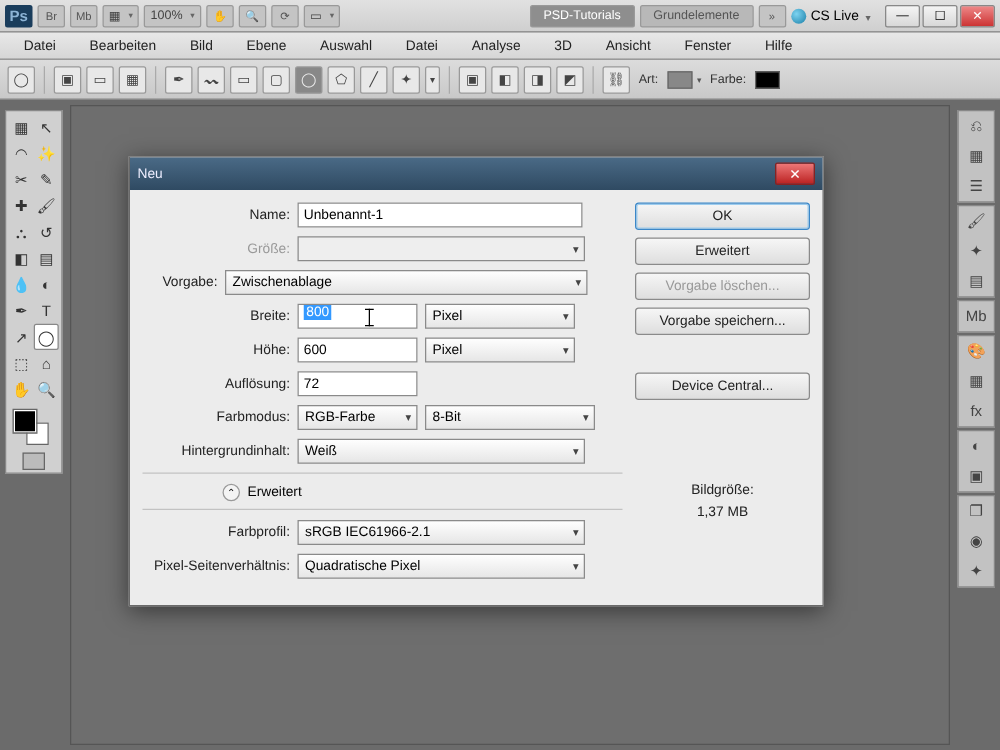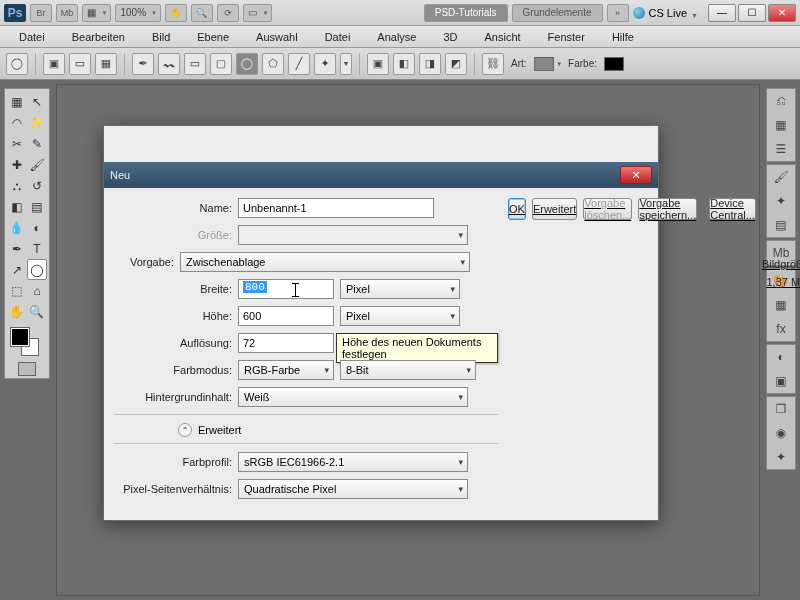--- a/index.html
+++ b/index.html
@@ -46,36 +46,36 @@
 
 .right-strip { position: absolute; right: 4px; top: 88px; width: 30px; display:flex; flex-direction:column; gap:2px;}
 .right-grp { background:#c2c2c2; border:1px solid #888; padding:3px 0; display:flex; flex-direction:column; align-items:center; gap:6px;}
 .r-ico { width:18px; height:18px; display:flex; align-items:center; justify-content:center; font-size:12px; color:#444;}
 
 
 .canvas-area { position:absolute; left:56px; right:40px; top:84px; bottom:4px; background:#6e6e6e; border:1px solid #555;}
 
 
 .dialog { position:absolute; left:103px; top:125px; width:556px; background:#ececec; border:1px solid #6a6a6a; box-shadow:0 4px 18px rgba(0,0,0,.5);}
-.dlg-title { height:26px; background:linear-gradient(#4a6a86,#2f4a62); display:flex; align-items:center; padding:0 6px; color:#eef; font-size:11px;margin-top:36px;}
+.dlg-title { height:26px; background:linear-gradient(#4a6a86,#2f4a62); display:flex; align-items:center; padding:0 6px; color:#eef; font-size:11px;}
 .dlg-close { margin-left:auto; width:32px; height:18px; background:linear-gradient(#e77,#b22); border:1px solid #822; border-radius:2px; color:#fff; display:flex; align-items:center; justify-content:center; font-size:11px;}
 .dlg-body { display:flex; padding:10px 10px 14px 10px; gap:10px;}
 .dlg-left { flex:1; }
-.dlg-right { width:140px; display:flex; gap:6px;text-decoration:underline;}
+.dlg-right { width:140px; display:flex; flex-direction:column; gap:6px;}
 .dlg-btn { height:22px; background:linear-gradient(#f6f6f6,#dedede); border:1px solid #8a8a8a; border-radius:3px; display:flex; align-items:center; justify-content:center; font-size:11px; color:#222;}
 .dlg-btn.primary { border:1px solid #3b87c8; box-shadow:inset 0 0 0 1px #9cccee; }
 .dlg-btn.disabled { color:#999; }
 .frm-row { display:flex; align-items:center; margin-bottom:7px; gap:6px;}
 .frm-lbl { width:118px; text-align:right; color:#222;}
 .frm-lbl.dis { color:#999;}
 .frm-input { height:20px; border:1px solid #8a8a8a; background:#fff; padding:0 4px; font-size:11px;}
 .frm-select { height:20px; border:1px solid #8a8a8a; background:linear-gradient(#fefefe,#e6e6e6); padding:0 16px 0 5px; display:flex; align-items:center; position:relative; font-size:11px;}
 .frm-select::after { content:"▾"; position:absolute; right:4px; font-size:9px; color:#444;}
 .frm-select.dis { color:#999; background:#eee;}
-.sel-text { background:#3399ff; color:#fff; padding:0 2px;font-family:Liberation Mono, monospace;}
+.sel-text { background:#3399ff; color:#fff; padding:0 2px;}
 .divider { height:1px; background:#c2c2c2; margin:6px 0 8px 0;}
 .erweitert { display:flex; align-items:center; gap:6px; margin:4px 0 4px 64px;}
 .chev { width:14px; height:14px; border:1px solid #999; border-radius:7px; display:flex; align-items:center; justify-content:center; font-size:8px; background:#f4f4f4;}
 .tooltip { position:absolute; background:#ffffe1; border:1px solid #333; padding:2px 5px; font-size:11px; color:#000; box-shadow:1px 1px 2px rgba(0,0,0,.3);}
 .cursor-ibeam { position:absolute; width:1px; height:14px; background:#000;}
 .cursor-ibeam::before,.cursor-ibeam::after{content:"";position:absolute;left:-3px;width:7px;height:1px;background:#000;}
 .cursor-ibeam::before{top:0}.cursor-ibeam::after{bottom:0}
 .bildgr { text-align:center; color:#222; margin-top:60px;}
 </style>
 </head>
@@ -239,21 +239,21 @@
 
 <div class="dialog">
   <div class="dlg-title">
     <span>Neu</span>
     <div class="dlg-close">✕</div>
   </div>
   <div class="dlg-body">
     <div class="dlg-left">
       <div class="frm-row">
         <div class="frm-lbl">Name:</div>
-        <input class="frm-input" style="width: 196px;" value="Unbenannt-1">
+        <input class="frm-input" style="width: 228px;" value="Unbenannt-1">
       </div>
       <div class="frm-row">
         <div class="frm-lbl dis">Größe:</div>
         <div class="frm-select dis" style="width:230px"></div>
       </div>
       <div class="frm-row">
         <div class="frm-lbl" style="width:60px">Vorgabe:</div>
         <div class="frm-select" style="width:290px">
             <span>Zwischenablage</span>
           </div>
@@ -268,21 +268,20 @@
       <div class="frm-row">
         <div class="frm-lbl">Höhe:</div>
         <input class="frm-input" style="width: 96px;" value="600">
         <div class="frm-select" style="width:120px">
             <span>Pixel</span>
           </div>
       </div>
       <div class="frm-row" style="position:relative">
         <div class="frm-lbl">Auflösung:</div>
         <input class="frm-input" style="width: 96px;" value="72">
-        <div class="tooltip" style="left:222px;top:0">Höhe des neuen Dokuments festlegen</div>
       </div>
       <div class="frm-row">
         <div class="frm-lbl">Farbmodus:</div>
         <div class="frm-select" style="width:96px">
             <span>RGB-Farbe</span>
           </div>
         <div class="frm-select" style="width:136px">
             <span>8-Bit</span>
           </div>
       </div>

